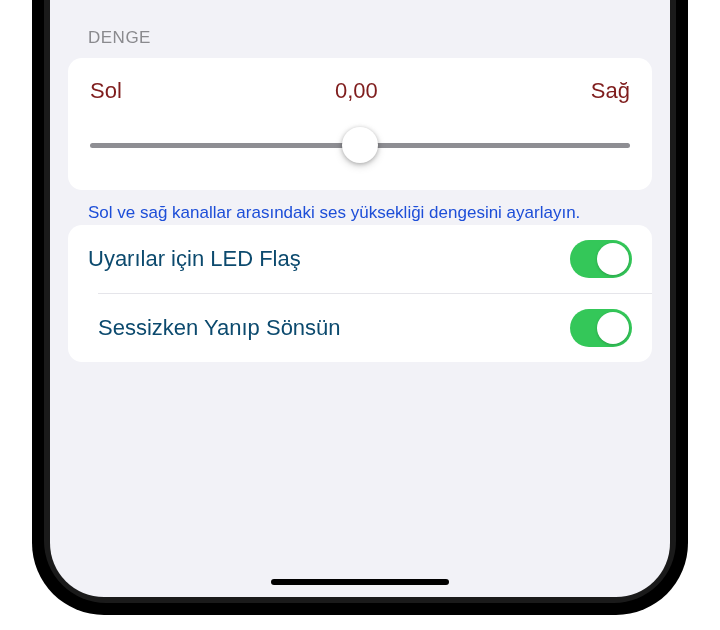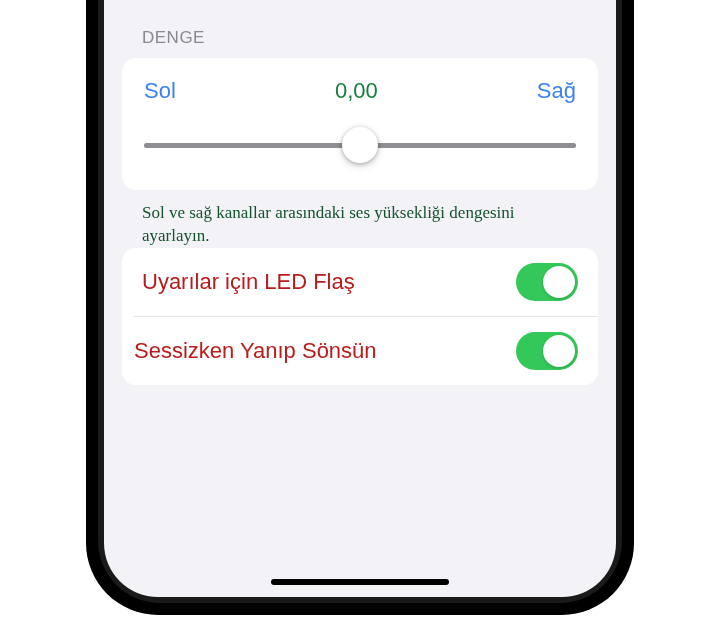--- a/index.html
+++ b/index.html
@@ -11,21 +11,21 @@
     body {
       width: 720px;
       height: 630px;
       background: #fff;
       font-family: -apple-system, BlinkMacSystemFont, 'Helvetica Neue', sans-serif;
       display: flex;
       justify-content: center;
       align-items: flex-start;
     }
     .phone-frame {
-      width: 548px;
+      width: 656px;
       height: 615px;
       background: #000;
       border-radius: 0 0 72px 72px;
       padding: 0 12px 12px 12px;
       position: relative;
       margin-top: 0;
     }
     .phone-inner {
       width: 100%;
       height: 100%;
@@ -60,26 +60,26 @@
       padding: 20px 22px 30px 22px;
     }
     .balance-labels {
       display: flex;
       justify-content: space-between;
       align-items: center;
       margin-bottom: 26px;
     }
     .balance-left, .balance-right {
       font-size: 22px;
-      color: #3b82f6;
+      color: #7f1d1d;
       font-weight: 400;
     }
     .balance-value {
       font-size: 22px;
-      color: #15803d;
+      color: #7f1d1d;
       font-weight: 400;
     }
     .slider-container {
       position: relative;
       height: 30px;
       display: flex;
       align-items: center;
     }
     .slider-track {
       width: 100%;
@@ -94,40 +94,39 @@
       top: 50%;
       transform: translate(-50%, -50%);
       width: 36px;
       height: 36px;
       background: #fff;
       border-radius: 50%;
       box-shadow: 0 1px 4px rgba(0,0,0,0.25), 0 3px 8px rgba(0,0,0,0.15);
     }
     .footer-text {
       font-size: 17px;
-      color: #14532d;
+      color: #1d4ed8;
       padding: 12px 20px 0 20px;
       line-height: 1.35;
-      font-family: Liberation Serif, serif;
     }
     .row {
       display: flex;
       justify-content: space-between;
       align-items: center;
       padding: 15px 20px;
       min-height: 58px;
     }
     .row + .row {
       border-top: 1px solid #e5e5ea;
-      margin-left: 12px;
+      margin-left: 30px;
       padding-left: 0;
     }
     .row-label {
       font-size: 22px;
-      color: #b91c1c;
+      color: #0c4a6e;
       font-weight: 400;
     }
     .toggle {
       width: 62px;
       height: 38px;
       background: #34c759;
       border-radius: 19px;
       position: relative;
       flex-shrink: 0;
     }

